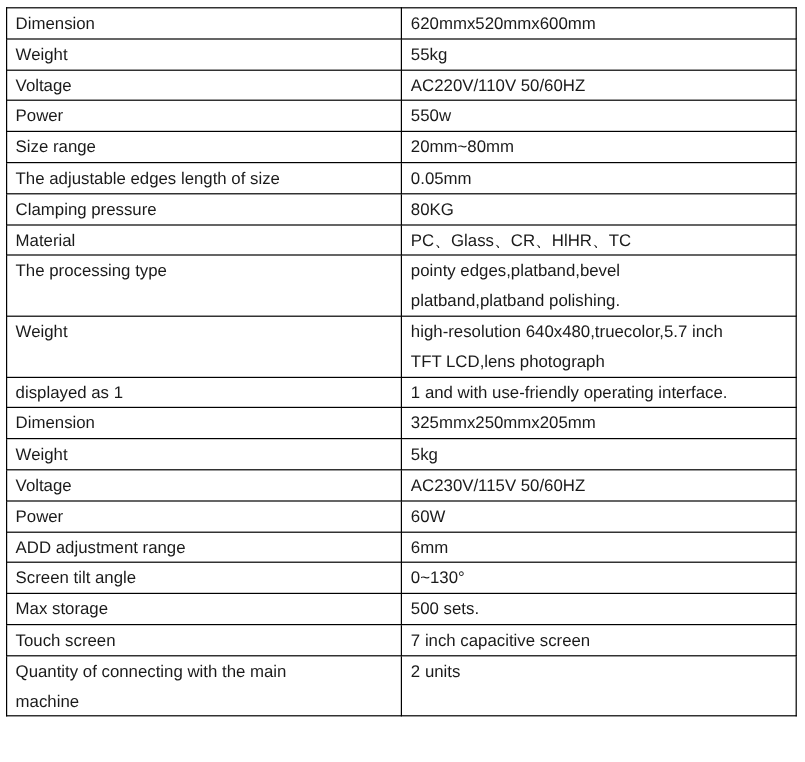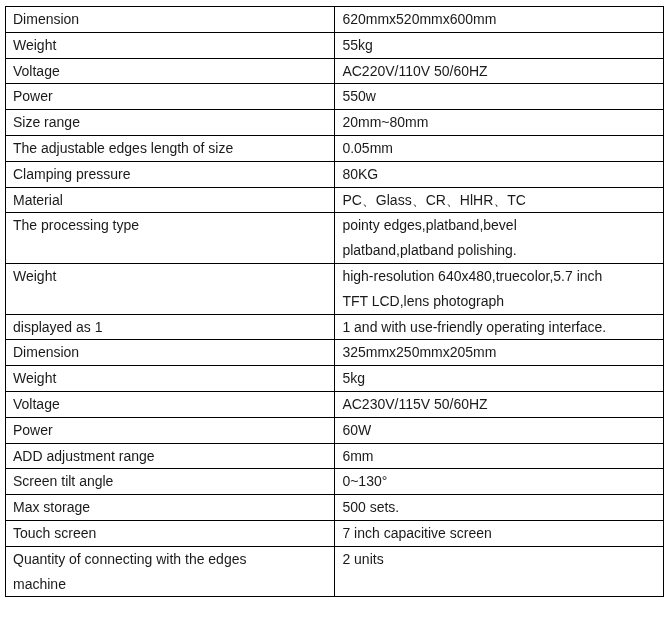--- a/index.html
+++ b/index.html
@@ -177,21 +177,21 @@
       <tr>
         <td class="k">
           <span class="ln">Touch screen</span>
         </td>
         <td class="v">
           <span class="ln">7 inch capacitive screen</span>
         </td>
       </tr>
       <tr>
         <td class="k">
-          <span class="ln">Quantity of connecting with the edges</span>
+          <span class="ln">Quantity of connecting with the main</span>
           <span class="ln">machine</span>
         </td>
         <td class="v">
           <span class="ln">2 units</span>
         </td>
       </tr>
     </tbody>
 </table>
 
 </body></html>

